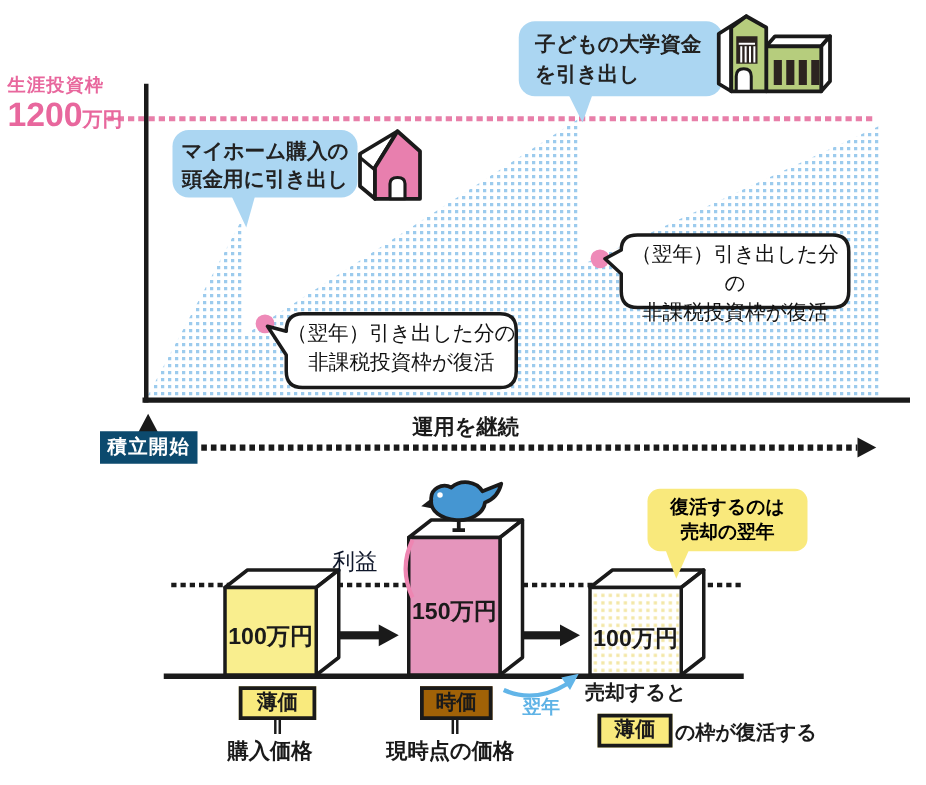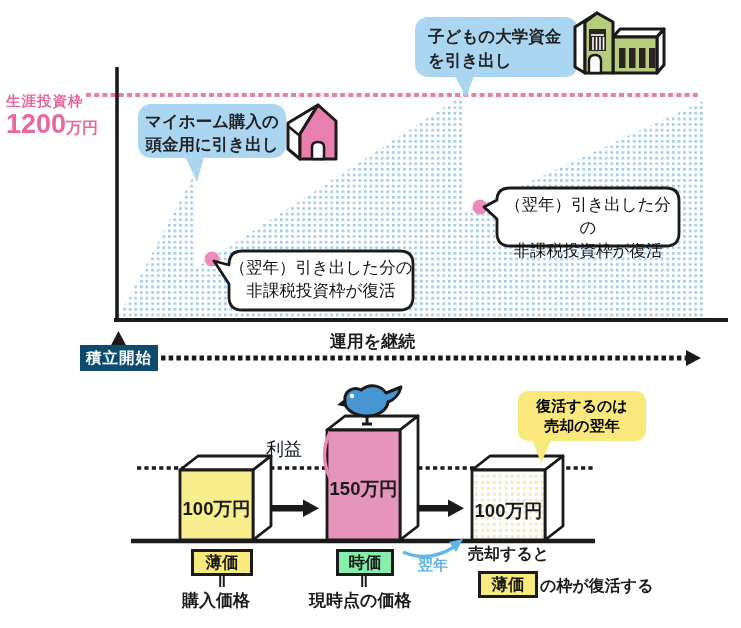--- a/index.html
+++ b/index.html
@@ -4,21 +4,21 @@
 <style>
   html,body{margin:0;padding:0;background:#fff;}
   .canvas{
     position:relative;width:741px;height:628px;background:#fff;overflow:hidden;
     font-family:"Liberation Sans","DejaVu Sans",sans-serif;color:#1a1a1a;
   }
   .layer{position:absolute;left:0;top:0;}
   .abs{position:absolute;}
   
   .limit{left:6px;top:62px;color:#e8679d;line-height:1;}
-  .limit .l1{font-size:14.5px;font-weight:bold;letter-spacing:1px;margin-top:32px;}
+  .limit .l1{font-size:14.5px;font-weight:bold;letter-spacing:1px;}
   .limit .l2{margin-top:2px;}
   .limit .big{font-size:27px;font-weight:bold;letter-spacing:0px;}
   .limit .small{font-size:16px;font-weight:bold;}
   
   .bubtxt{font-size:16.5px;line-height:23px;font-weight:600;color:#222;}
   .bub-home{left:138px;top:110px;width:148px;text-align:center;}
   .bub-college{left:428px;top:24px;width:163px;text-align:left;line-height:24px;}
   
   .callout-txt{font-size:16.5px;line-height:23px;font-weight:500;color:#111;text-align:center;}
   .co1{left:229px;top:256px;width:184px;}
@@ -30,21 +30,21 @@
   .boxval{width:73px;text-align:center;font-size:18.5px;font-weight:bold;}
   .bv1{left:180px;top:496px;}
   .bv2{left:327px;top:476px;}
   .bv3{left:472px;top:498px;}
   .profit{left:266px;top:437px;font-size:18px;font-weight:normal;color:#0f172a;}
   .note{left:518px;top:391px;width:128px;background:#f9e97c;border-radius:10px;
     padding:5px 0;text-align:center;font-size:15px;line-height:20px;font-weight:600;color:#000000;}
   .tag{height:21px;border:3px solid #1a1a1a;font-size:16.5px;font-weight:bold;
     line-height:21px;text-align:center;}
   .tag-book{left:191px;top:549px;width:56px;background:#f9ea7d;}
-  .tag-market{left:336px;top:549px;width:52px;background:#86efac;}
+  .tag-market{left:336px;top:549px;width:52px;background:#a16207;}
   .tag-revive{left:478px;top:571px;width:54px;background:#f9ea7d;}
   .eq{width:16px;text-align:center;font-size:17px;font-weight:bold;}
   .eq1{left:214px;top:572px;}
   .eq2{left:356px;top:572px;}
   .desc{font-size:17px;font-weight:bold;text-align:left;}
   .desc-book{left:182px;top:589px;width:80px;}
   .desc-market{left:309px;top:589px;width:112px;}
   .next-year{left:418px;top:556px;font-size:15px;font-weight:bold;color:#5fb3e6;}
   .sell{left:468px;top:544px;font-size:16px;font-weight:bold;}
   .revive-desc{left:540px;top:576px;font-size:16px;font-weight:bold;}

